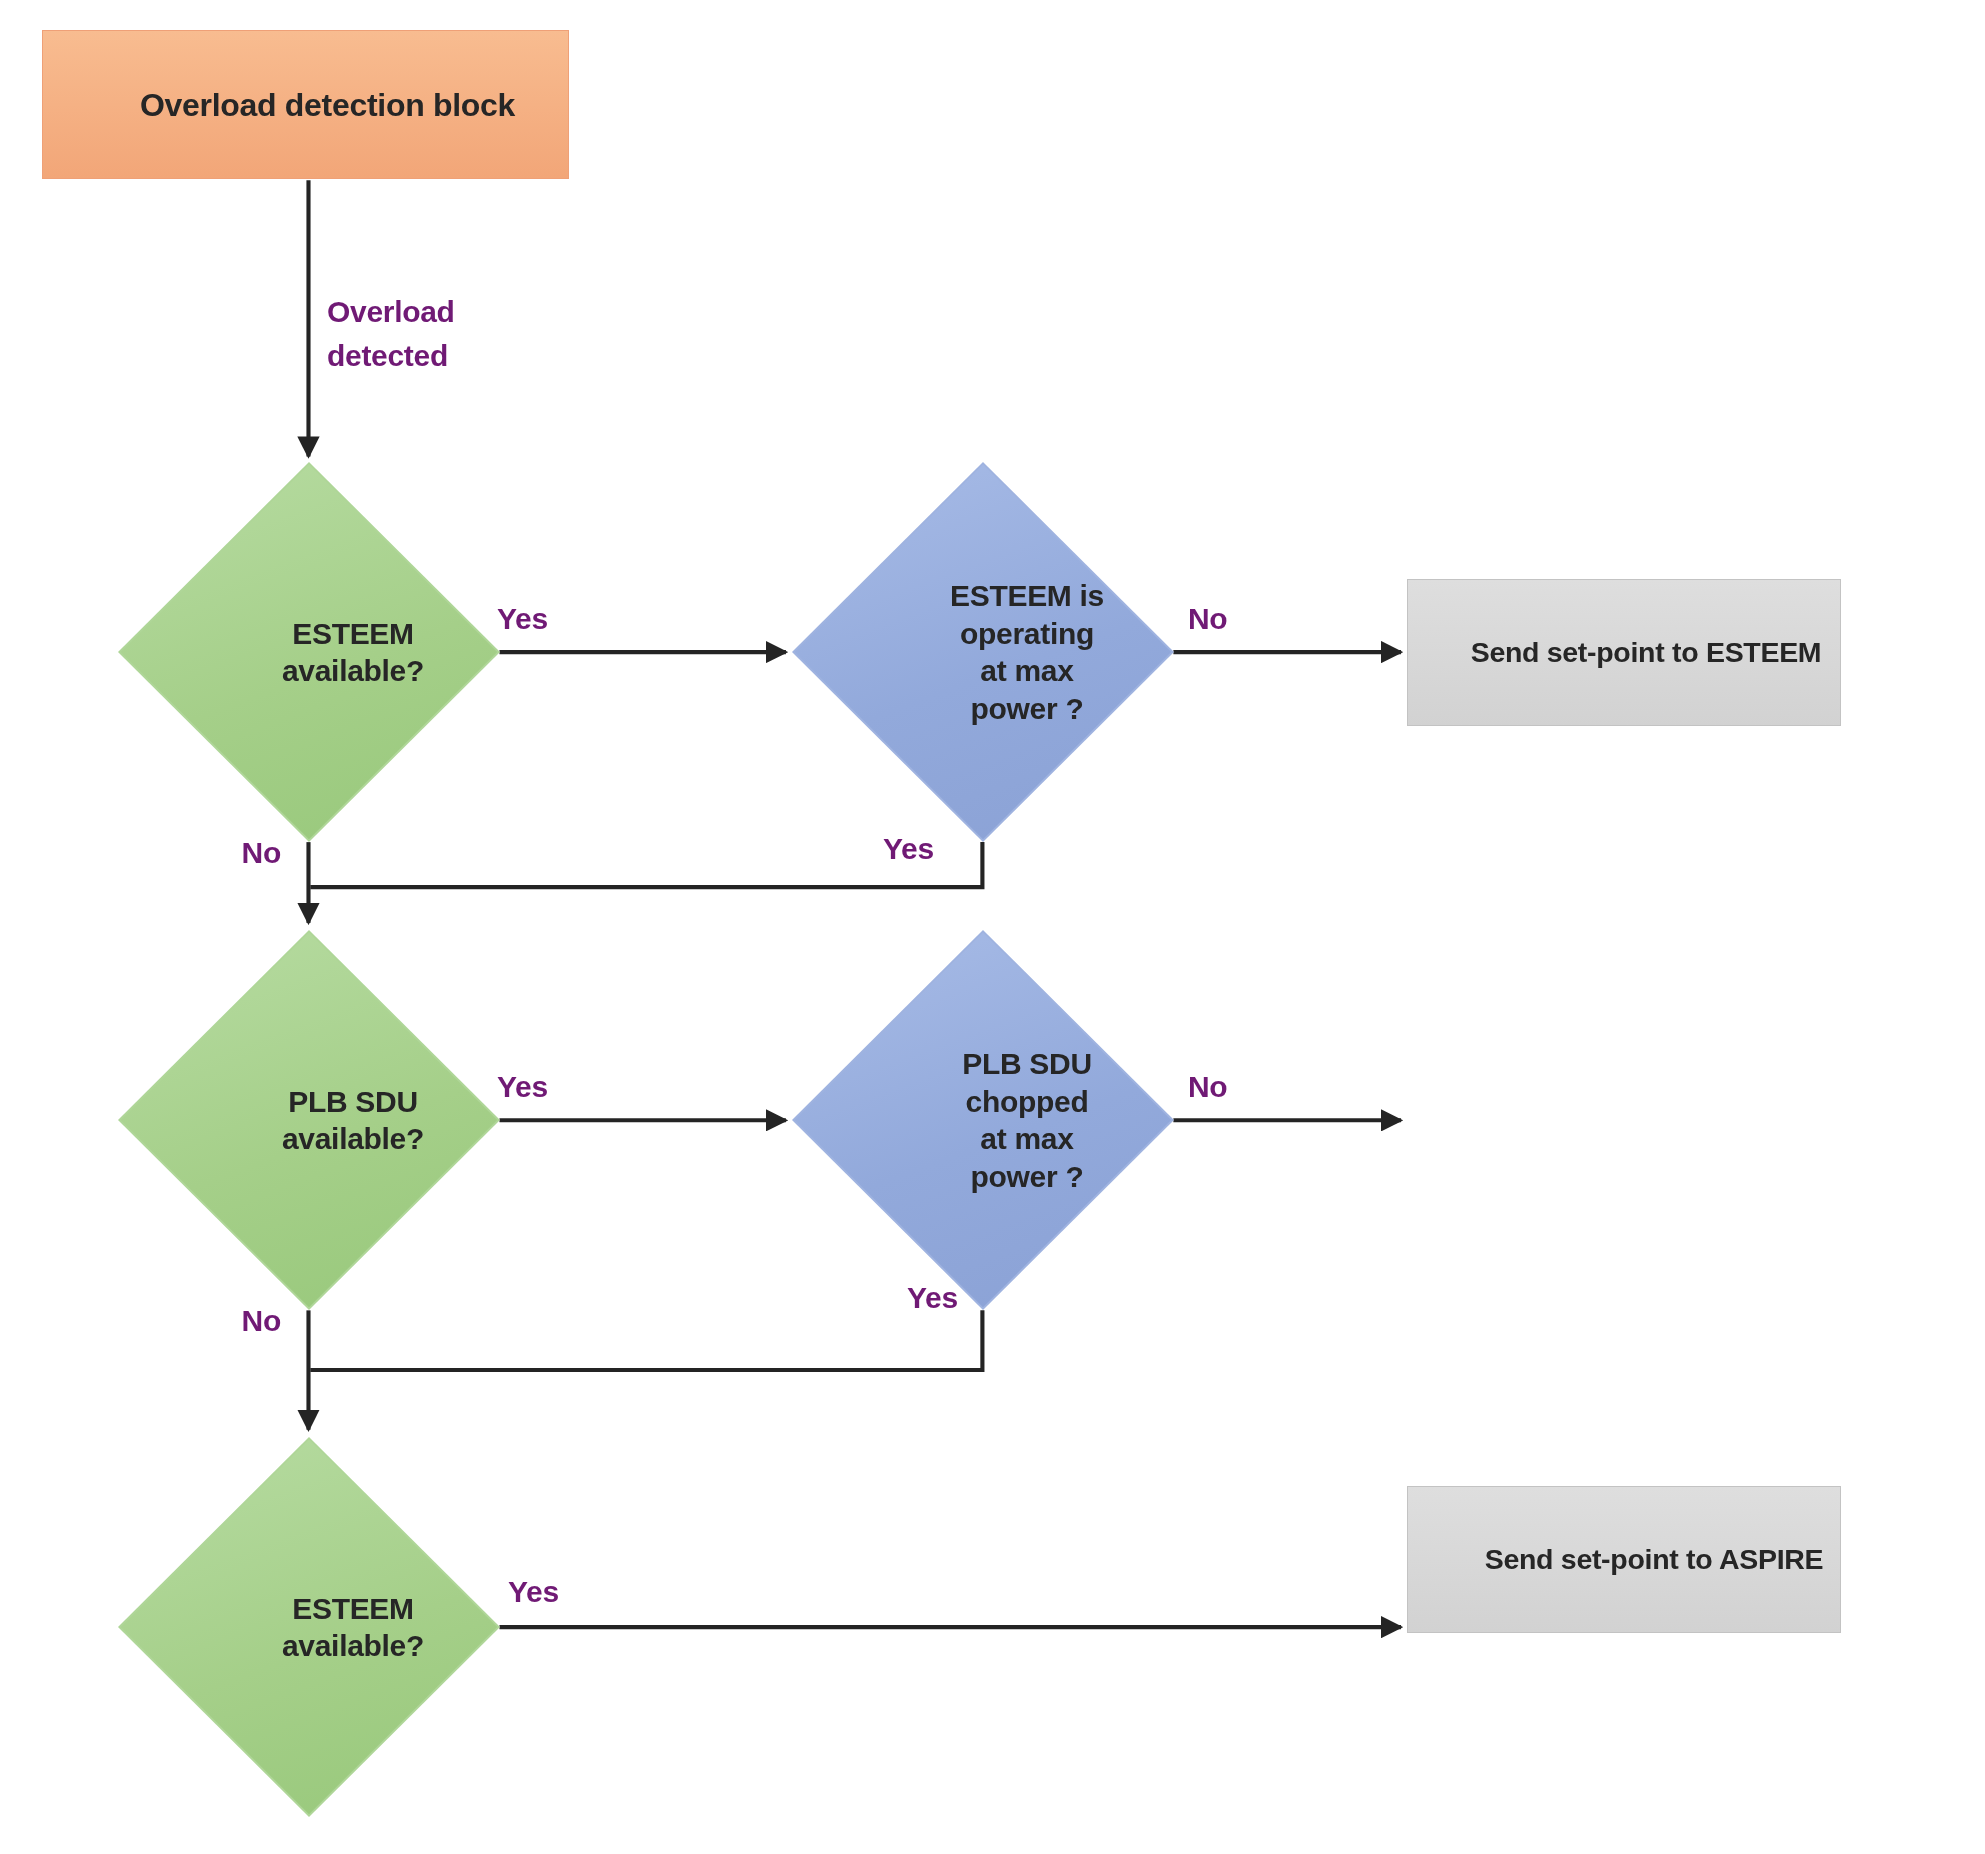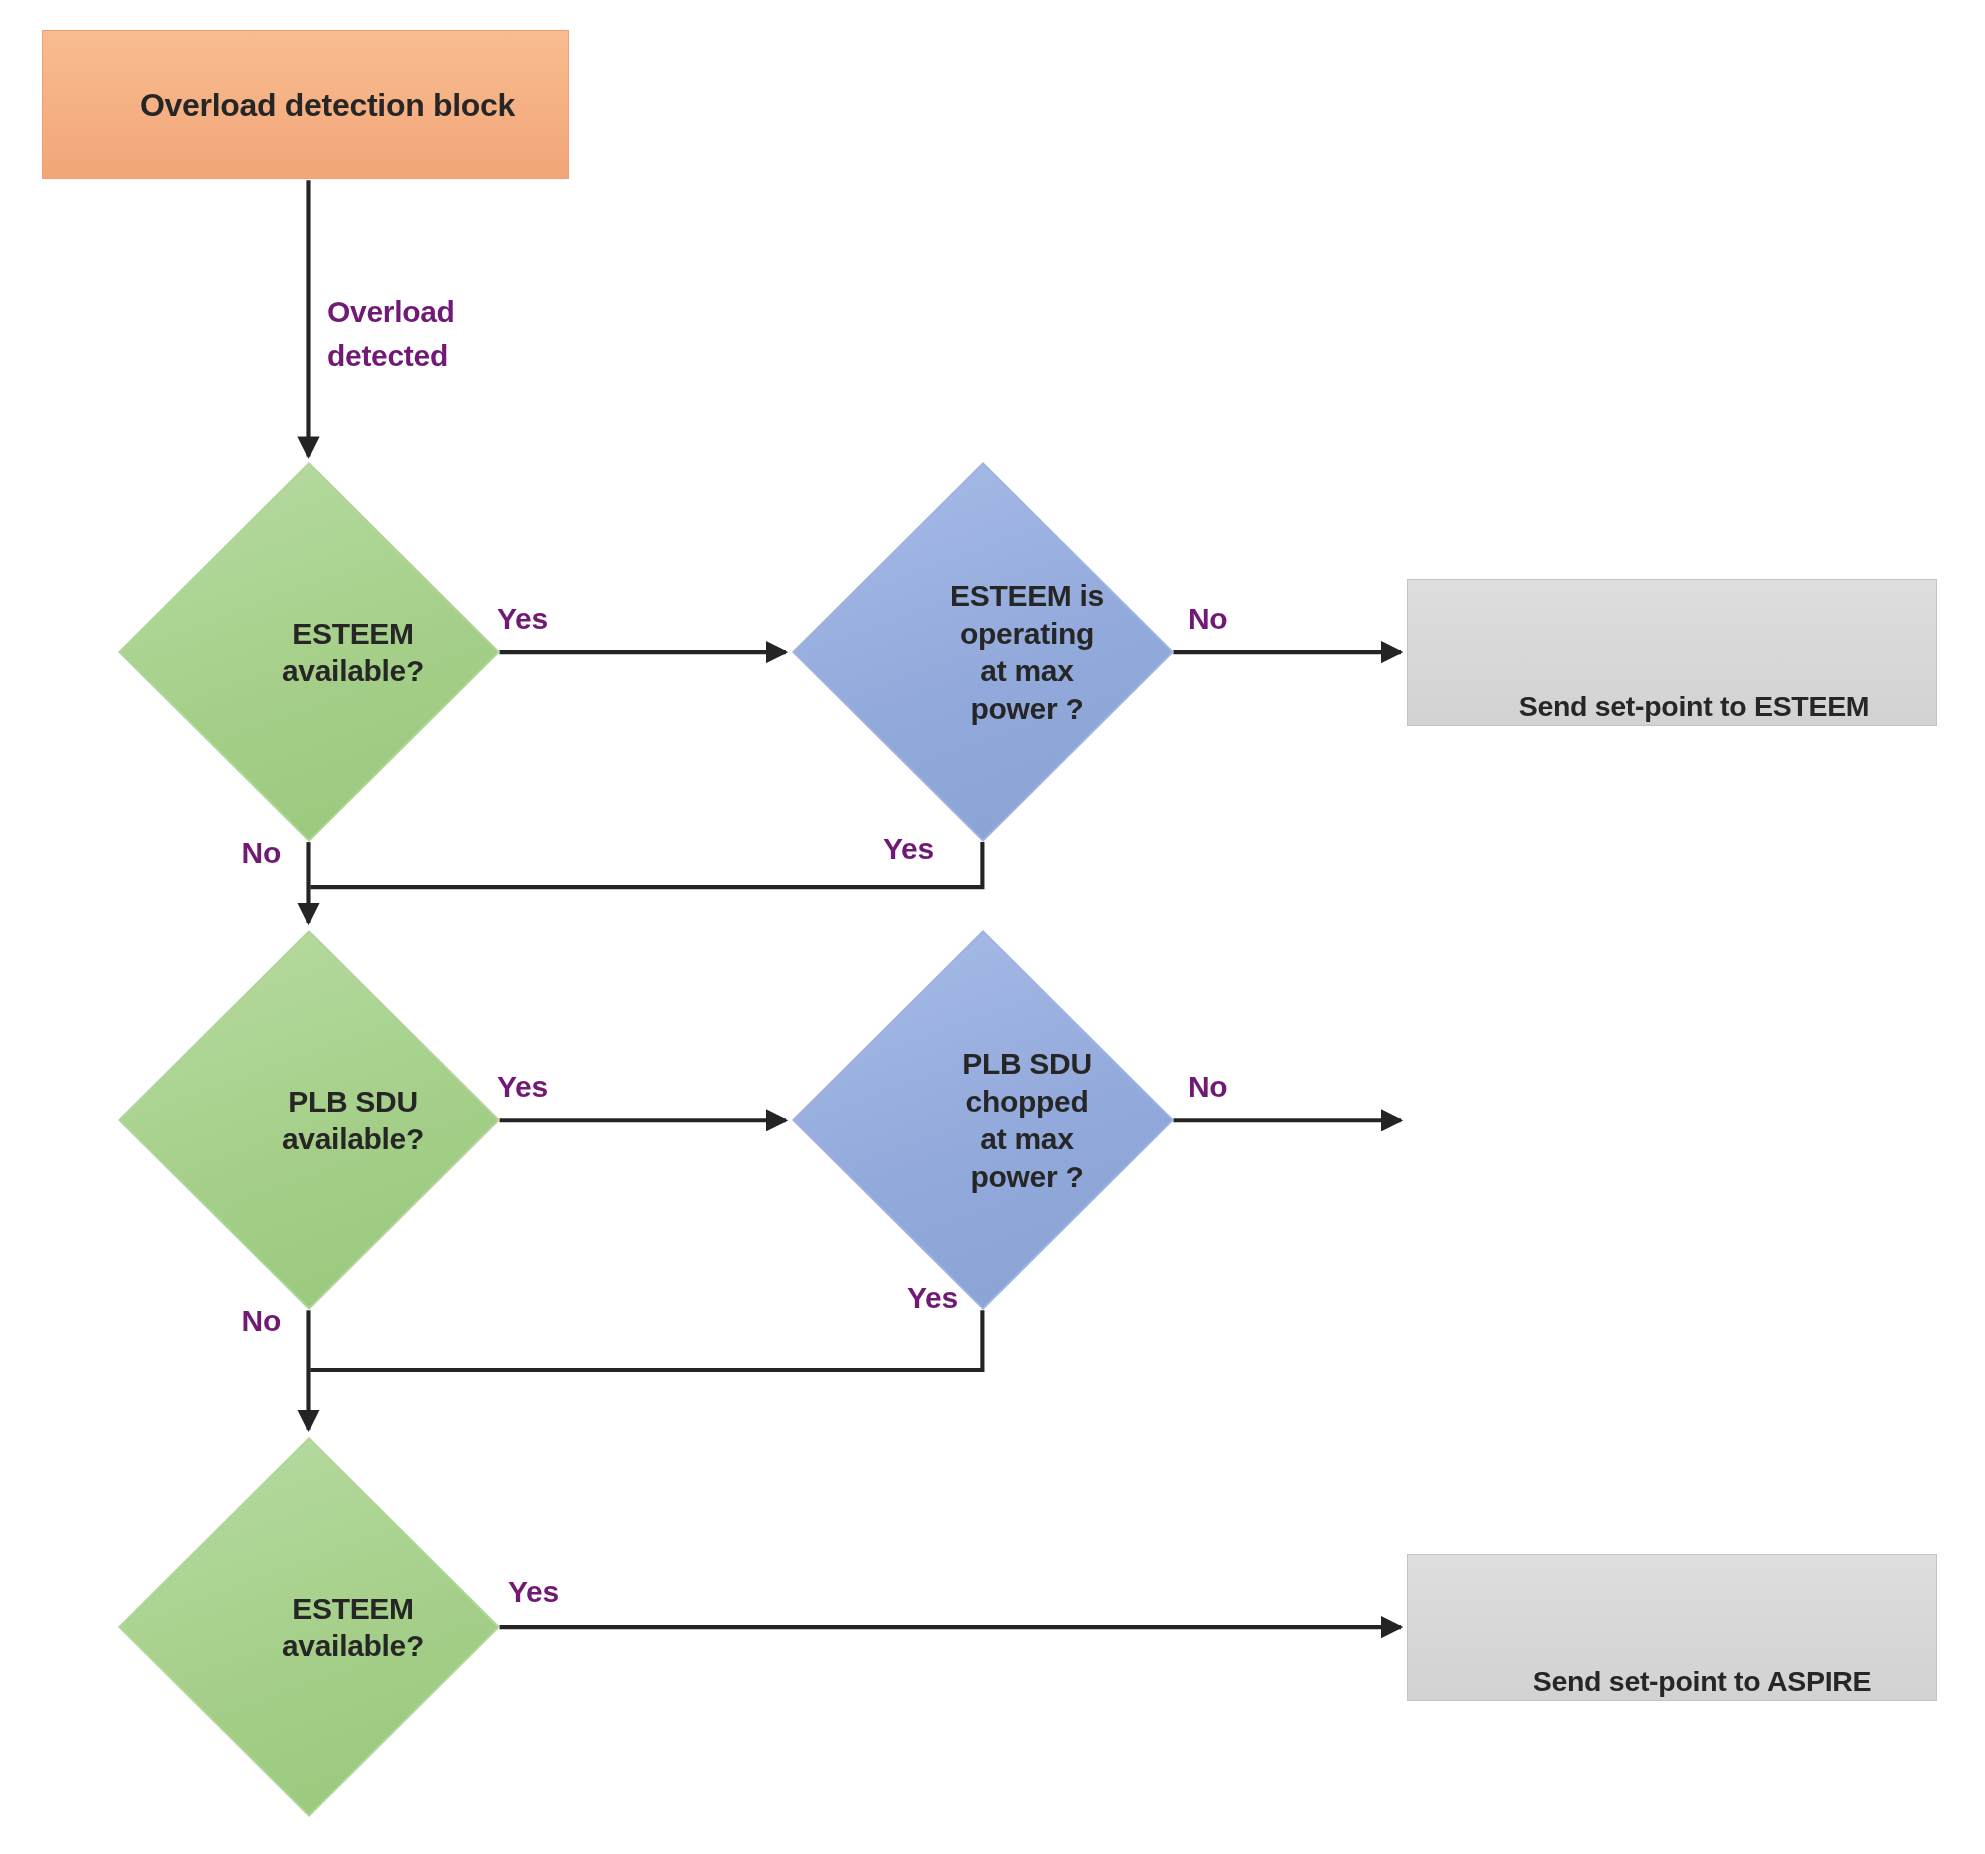--- a/index.html
+++ b/index.html
@@ -11,26 +11,26 @@
   .ntext{white-space:pre-line;text-align:center;color:#262626;font-weight:700;letter-spacing:-0.3px;line-height:1.25;margin-left:44px;}
 
   
   .process{position:absolute;left:42px;top:30px;width:527px;height:149px;z-index:2;
     background:linear-gradient(180deg,#F8BC90 0%,#F2A678 100%);
     border:1.8px solid #EFA077;box-sizing:border-box;
     display:flex;align-items:center;justify-content:center;}
   .process .ntext{font-size:32px;}
 
   
-  .action{position:absolute;left:1407px;width:530px;height:147px;z-index:2;
+  .action{position:absolute;left:1407px;width:434px;height:147px;z-index:2;
     background:linear-gradient(180deg,#DEDEDE 0%,#D2D2D2 100%);
     border:1.8px solid #C3C3C3;box-sizing:border-box;
-    display:flex;align-items:flex-end;justify-content:center;}
+    display:flex;align-items:center;justify-content:center;}
   .action .ntext{font-size:28.5px;}
-  .action.b1{top:579px;} .action.b2{top:1047px;} .action.b3{top:1554px;padding-left:16px;}
+  .action.b1{top:579px;} .action.b2{top:1047px;} .action.b3{top:1486px;padding-left:16px;}
 
   
   .diamond{position:absolute;width:382px;height:380px;z-index:2;}
   .diamond .shape, .diamond .fill{
     position:absolute;clip-path:polygon(50% 0,100% 50%,50% 100%,0 50%);}
   .diamond .shape{left:0;top:0;right:0;bottom:0;}
   .diamond .fill{left:2.8px;top:2.8px;right:2.8px;bottom:2.8px;}
   .diamond.green .shape{background:#AFD698;}
   .diamond.green .fill{background:linear-gradient(160deg,#B7DCA2 0%,#A5CF89 55%,#97C87A 100%);}
   .diamond.blue .shape{background:#9FB3E0;}

